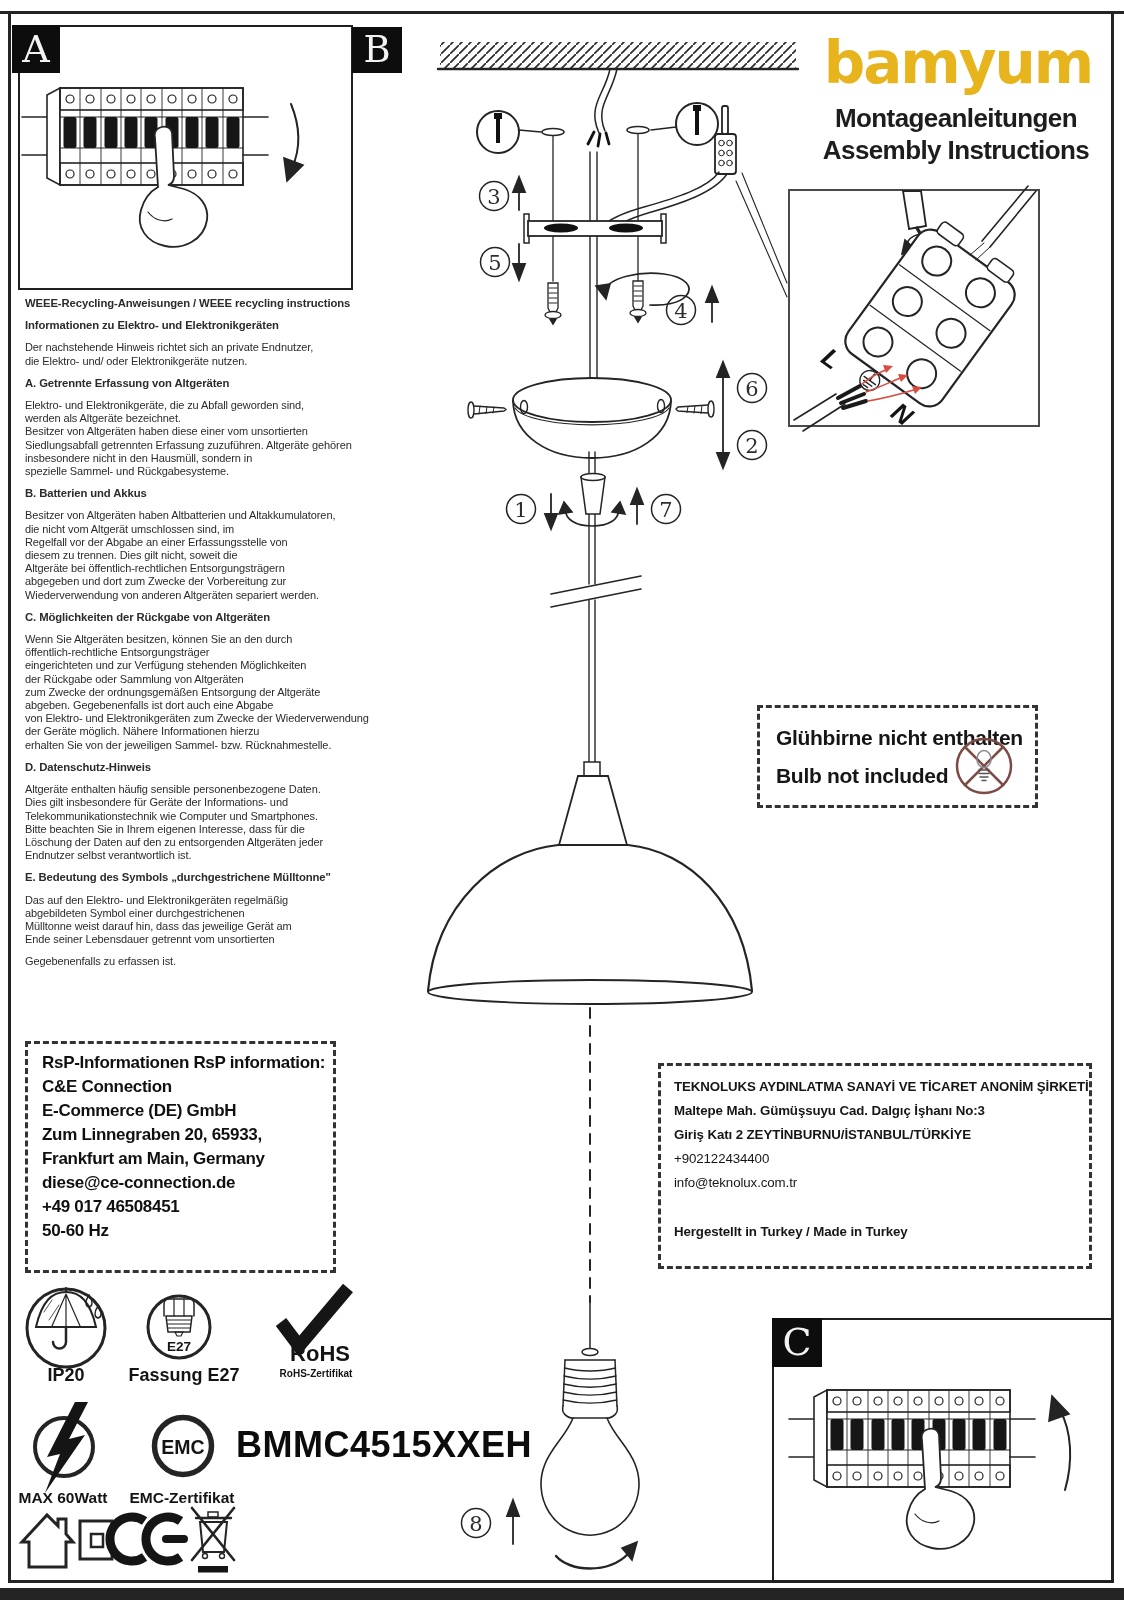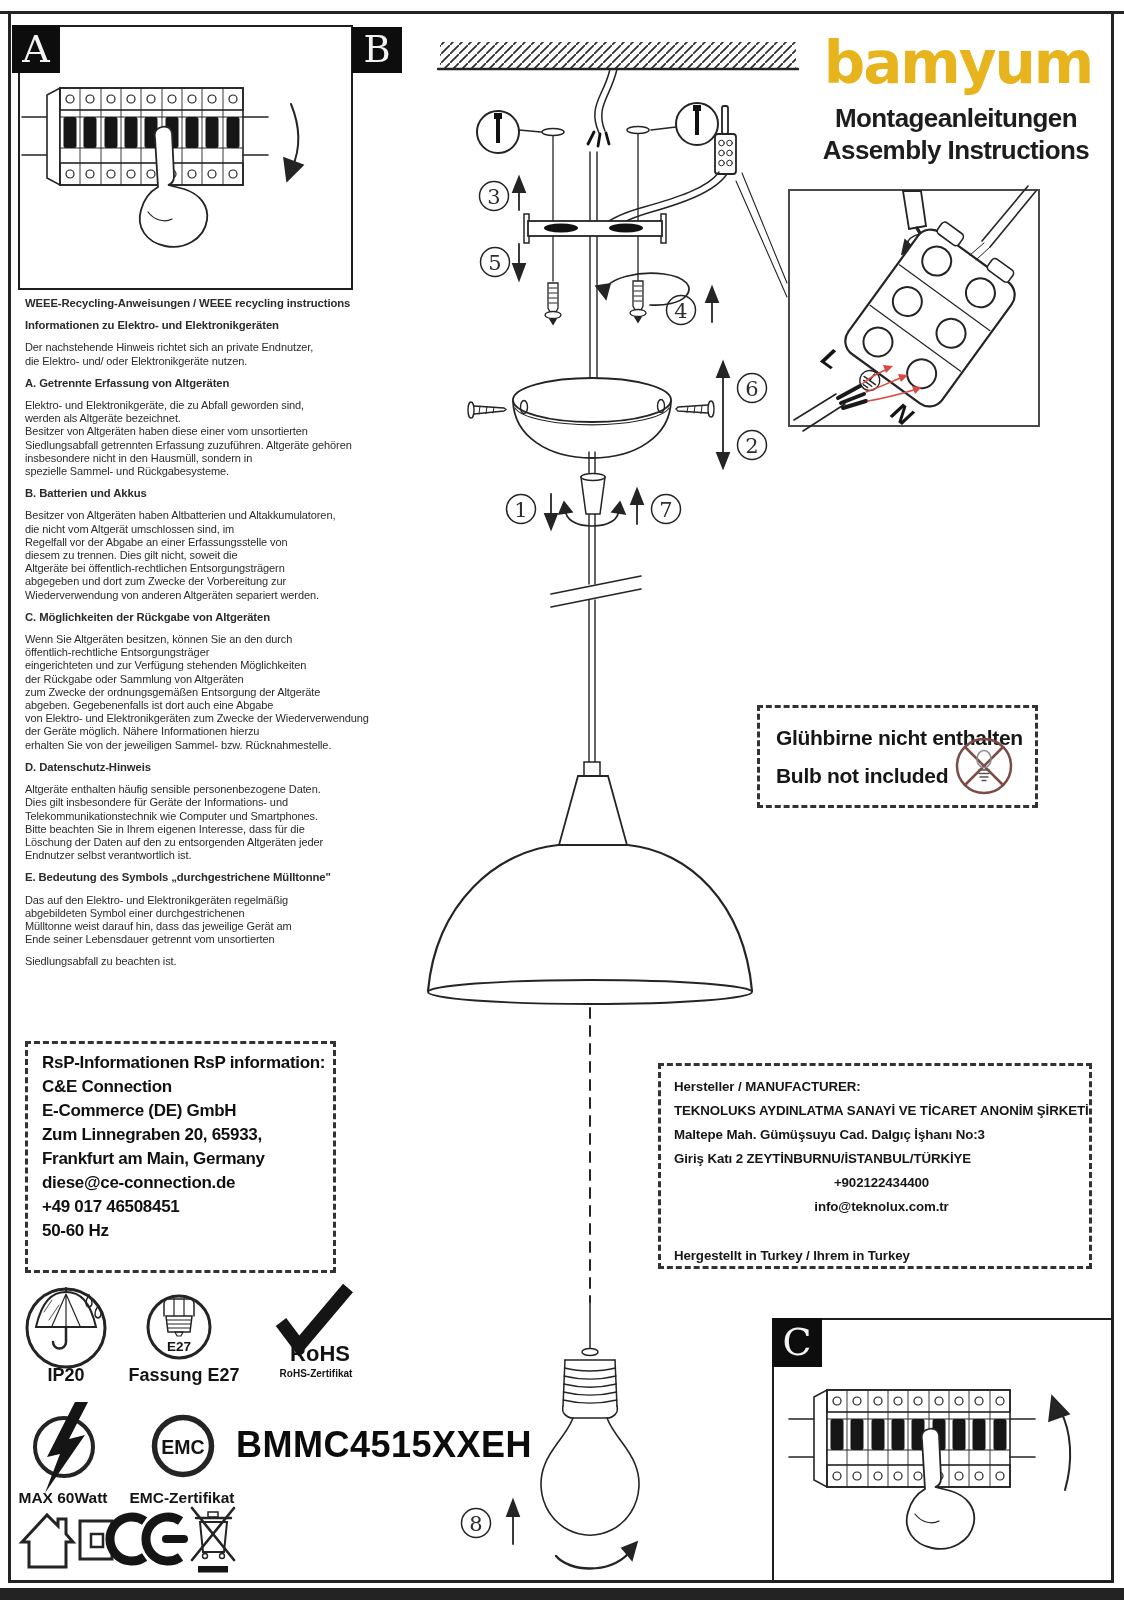--- a/index.html
+++ b/index.html
@@ -16,21 +16,21 @@
       letter-spacing:-2px;color:#e8b41e;}
   .brand-sub{position:absolute;left:806px;width:300px;text-align:center;
       font-weight:600;font-size:26px;line-height:30px;letter-spacing:-0.6px;color:#1d1d1d;}
   .weee{position:absolute;left:25px;top:297px;width:420px;color:#2b2b2b;
       font-size:11px;line-height:13.2px;letter-spacing:-0.1px;}
   .weee .hd{font-weight:bold;font-size:11.3px;margin:0 0 9px 0;}
   .weee p{margin:0 0 9px 0;white-space:pre-line;}
   .dashbox{position:absolute;border:3px dashed #333;box-sizing:border-box;background:#fff0;}
   .rsp-line{font-weight:600;font-size:17px;line-height:24px;letter-spacing:-0.3px;color:#101010;}
   .man-line{font-weight:bold;font-size:13.3px;line-height:24px;letter-spacing:-0.1px;color:#161616;}
-  .man-thin{font-weight:bold;text-align:center;}
+  .man-thin{font-weight:normal;}
   .bulbnote{font-weight:600;font-size:21px;line-height:38px;letter-spacing:-0.3px;color:#161616;}
   .certlab{position:absolute;transform:translateX(-50%);font-weight:bold;color:#141414;white-space:nowrap;}
   #art{position:absolute;left:0;top:0;z-index:6;pointer-events:none;}
   .ink{stroke:#242424;fill:none;stroke-width:1.6;stroke-linecap:round;}
   .num{font-family:"DejaVu Serif",serif;font-size:21px;fill:#2e2e2e;stroke:none;}
   .svgtxt{stroke:none;fill:#141414;font-family:"Liberation Sans",sans-serif;}
   .code{position:absolute;left:236px;top:1424px;font-weight:bold;font-size:36px;
         letter-spacing:0.5px;color:#0c0c0c;}
   .botbar{position:absolute;left:0;top:1588px;width:1124px;height:12px;background:#232323;}
 </style>
@@ -89,21 +89,21 @@
 Dies gilt insbesondere für Geräte der Informations- und
 Telekommunikationstechnik wie Computer und Smartphones.
  Bitte beachten Sie in Ihrem eigenen Interesse, dass für die
 Löschung der Daten auf den zu entsorgenden Altgeräten jeder
 Endnutzer selbst verantwortlich ist.</p>
     <div class="hd">E. Bedeutung des Symbols „durchgestrichene Mülltonne"</div>
     <p>Das auf den Elektro- und Elektronikgeräten regelmäßig
  abgebildeten Symbol einer durchgestrichenen
 Mülltonne weist darauf hin, dass das jeweilige Gerät am
 Ende seiner Lebensdauer getrennt vom unsortierten</p>
-    <p>Siedlungsabfall zu beachten ist.</p>
+    <p>Gegebenenfalls zu erfassen ist.</p>
   </div>
 
   <div class="abs" style="left:788px;top:189px;width:252px;height:238px;border:2px solid #4a4a4a;box-sizing:border-box;"></div>
 
   <div class="dashbox" style="left:757px;top:705px;width:281px;height:103px;padding:11px 0 0 16px;">
     <div class="bulbnote">Glühbirne nicht enthalten</div>
     <div class="bulbnote">Bulb not included</div>
   </div>
 
   <div class="dashbox" style="left:25px;top:1041px;width:311px;height:232px;padding:7px 0 0 14px;">
@@ -111,27 +111,26 @@
     <div class="rsp-line">C&amp;E Connection</div>
     <div class="rsp-line">E-Commerce (DE) GmbH</div>
     <div class="rsp-line">Zum Linnegraben 20, 65933,</div>
     <div class="rsp-line">Frankfurt am Main, Germany</div>
     <div class="rsp-line">diese@ce-connection.de</div>
     <div class="rsp-line">+49 017 46508451</div>
     <div class="rsp-line" style="">50-60 Hz</div>
   </div>
 
   <div class="dashbox" style="left:658px;top:1063px;width:434px;height:206px;padding:9px 0 0 13px;">
-    <div class="man-line">Hersteller / MANUFACTURER:</div>
     <div class="man-line">TEKNOLUKS AYDINLATMA SANAYİ VE TİCARET ANONİM ŞİRKETİ</div>
     <div class="man-line">Maltepe Mah. Gümüşsuyu Cad. Dalgıç İşhanı No:3</div>
     <div class="man-line">Giriş Katı 2 ZEYTİNBURNU/İSTANBUL/TÜRKİYE</div>
     <div class="man-line man-thin">+902122434400</div>
     <div class="man-line man-thin">info@teknolux.com.tr</div>
-    <div class="man-line" style="margin-top:25px;">Hergestellt in Turkey / Ihrem in Turkey</div>
+    <div class="man-line" style="margin-top:25px;">Hergestellt in Turkey / Made in Turkey</div>
   </div>
 
   <div class="certlab" style="left:66px;top:1365px;font-size:18px;text-align:right;">IP20</div>
   <div class="certlab" style="left:184px;top:1365px;font-size:18px;">Fassung E27</div>
   <div class="certlab" style="left:320px;top:1341px;font-size:22px;">RoHS</div>
   <div class="certlab" style="left:316px;top:1368px;font-size:10px;">RoHS-Zertifikat</div>
   <div class="certlab" style="left:63px;top:1489px;font-size:15.5px;">MAX 60Watt</div>
   <div class="certlab" style="left:182px;top:1489px;font-size:15.5px;">EMC-Zertifikat</div>
   <div class="code">BMMC4515XXEH</div>
 

